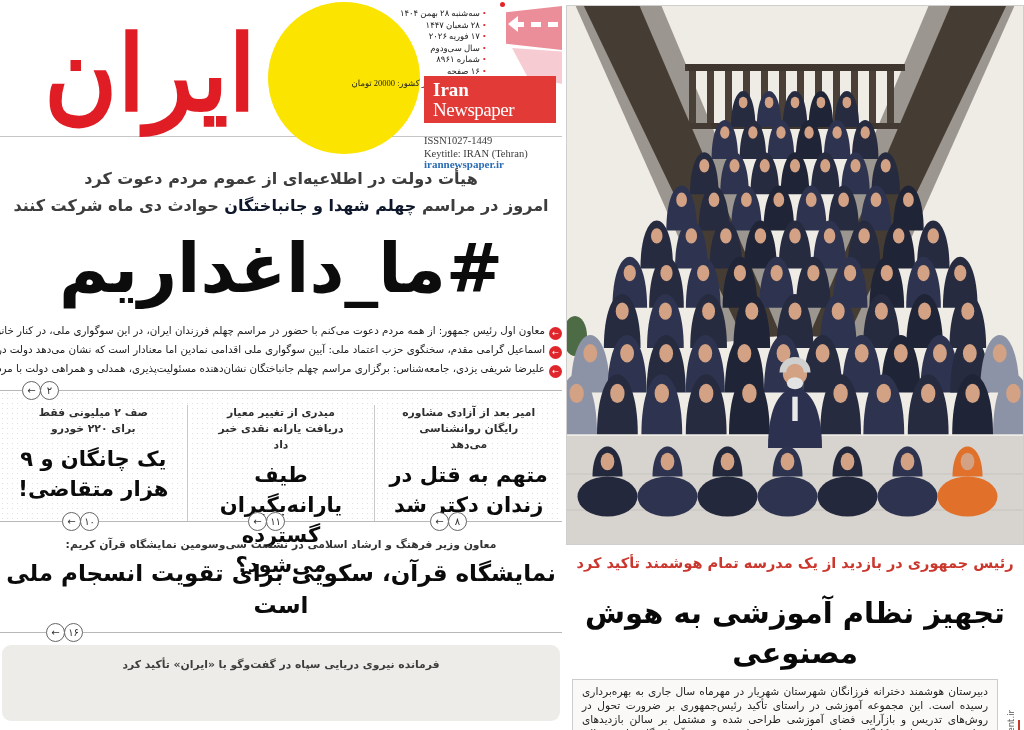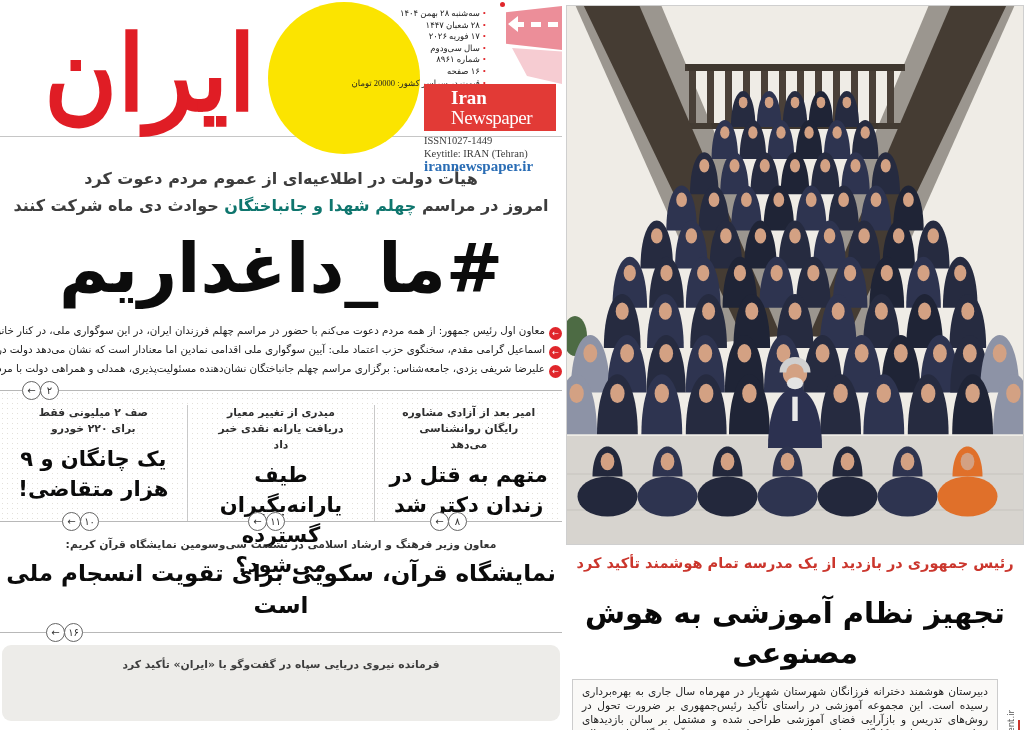--- a/index.html
+++ b/index.html
@@ -26,33 +26,33 @@
                      border-top:5px dashed #fff; }
   .ribbon .rb-arrow { position:absolute; left:2px; top:16px; width:0; height:0;
                       border-top:8px solid transparent; border-bottom:8px solid transparent;
                       border-right:10px solid #fff; }
   .ribbon .rb-dot { position:absolute; left:-6px; top:2px; width:5px; height:5px;
                     border-radius:50%; background:#e0262b; }
   .dates { position:absolute; left:404px; top:8px; width:82px; list-style:none;
            direction:rtl; text-align:right; font-size:8.5px; color:#222; }
   .dates li { line-height:11.6px; white-space:nowrap; }
   .dates .dot { color:#e0262b; font-size:9px; margin-left:3px; }
-  .brandbox { position:absolute; left:424px; top:84px; width:132px; height:47px;
-              background:#e23a36; color:#fff; padding:3px 27px; direction:ltr; }
+  .brandbox { position:absolute; left:424px; top:76px; width:132px; height:47px;
+              background:#e23a36; color:#fff; padding:3px 9px; direction:ltr; }
   .brandbox .b1 { font-weight:bold; font-size:19px; line-height:21px; }
   .brandbox .b2 { font-weight:normal; font-size:19px; line-height:20px; letter-spacing:-0.5px; }
   .issn { position:absolute; left:424px; top:135px; font-size:10.5px; color:#3a3a3a;
           line-height:12.5px; direction:ltr; }
-  .website { position:absolute; left:424px; top:158px; font-size:15px; font-weight:bold;
+  .website { position:absolute; left:424px; top:158px; font-size:11px; font-weight:bold;
              color:#2a6db5; direction:ltr; }
 
   
   .lead-kicker { margin-top:28px; text-align:center; direction:rtl; font-weight:bold;
                  font-size:16px; color:#3d3d3d; line-height:27px; }
-  .lead-kicker .red { color:#0f766e; }
+  .lead-kicker .red { color:#0f172a; }
   .hashtag { text-align:center; direction:rtl; font-size:68px; font-weight:bold;
              color:#0c0c0c; line-height:100px; letter-spacing:-1px; }
   .bullets { list-style:none; direction:rtl; text-align:center; font-size:10.3px;
              color:#1a1a1a; margin-top:2px; }
   .bullets li { line-height:19px; white-space:nowrap; overflow:hidden; }
   .bullet-icon { display:inline-flex; width:13px; height:13px; border-radius:50%;
                  background:#e0262b; color:#fff; font-size:8px; align-items:center;
                  justify-content:center; margin-left:4px; vertical-align:-2px; }
 
   

